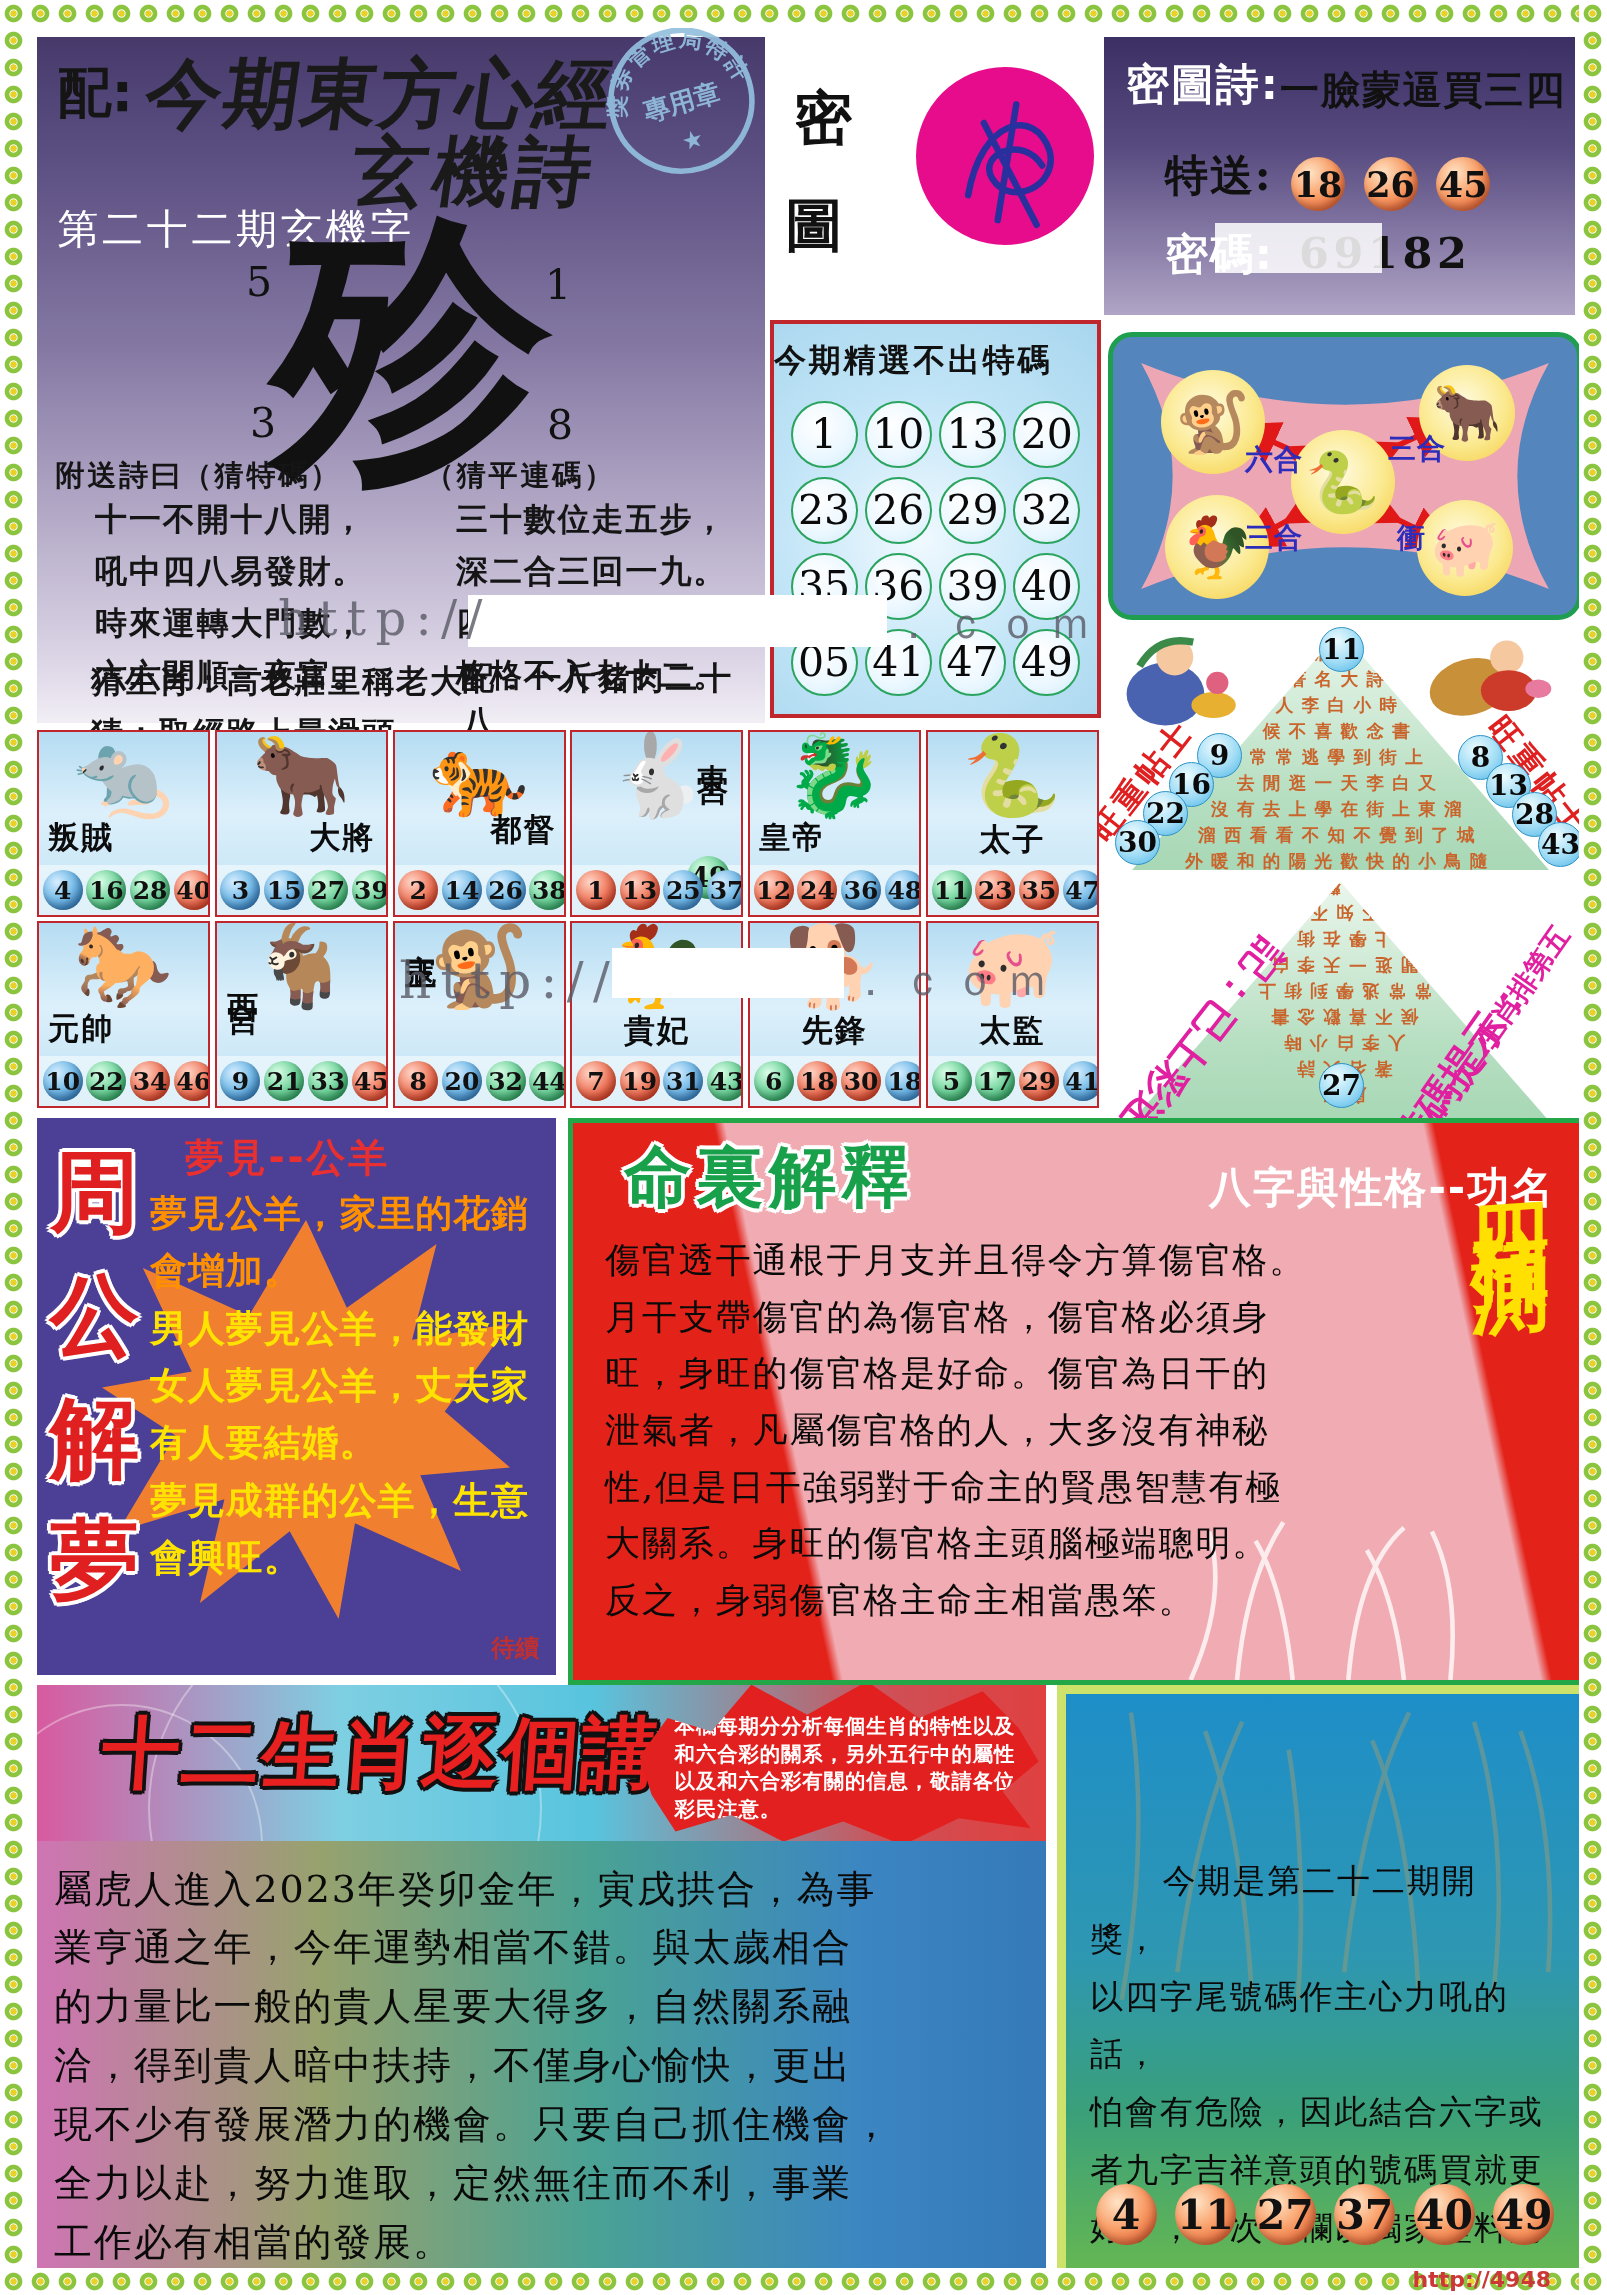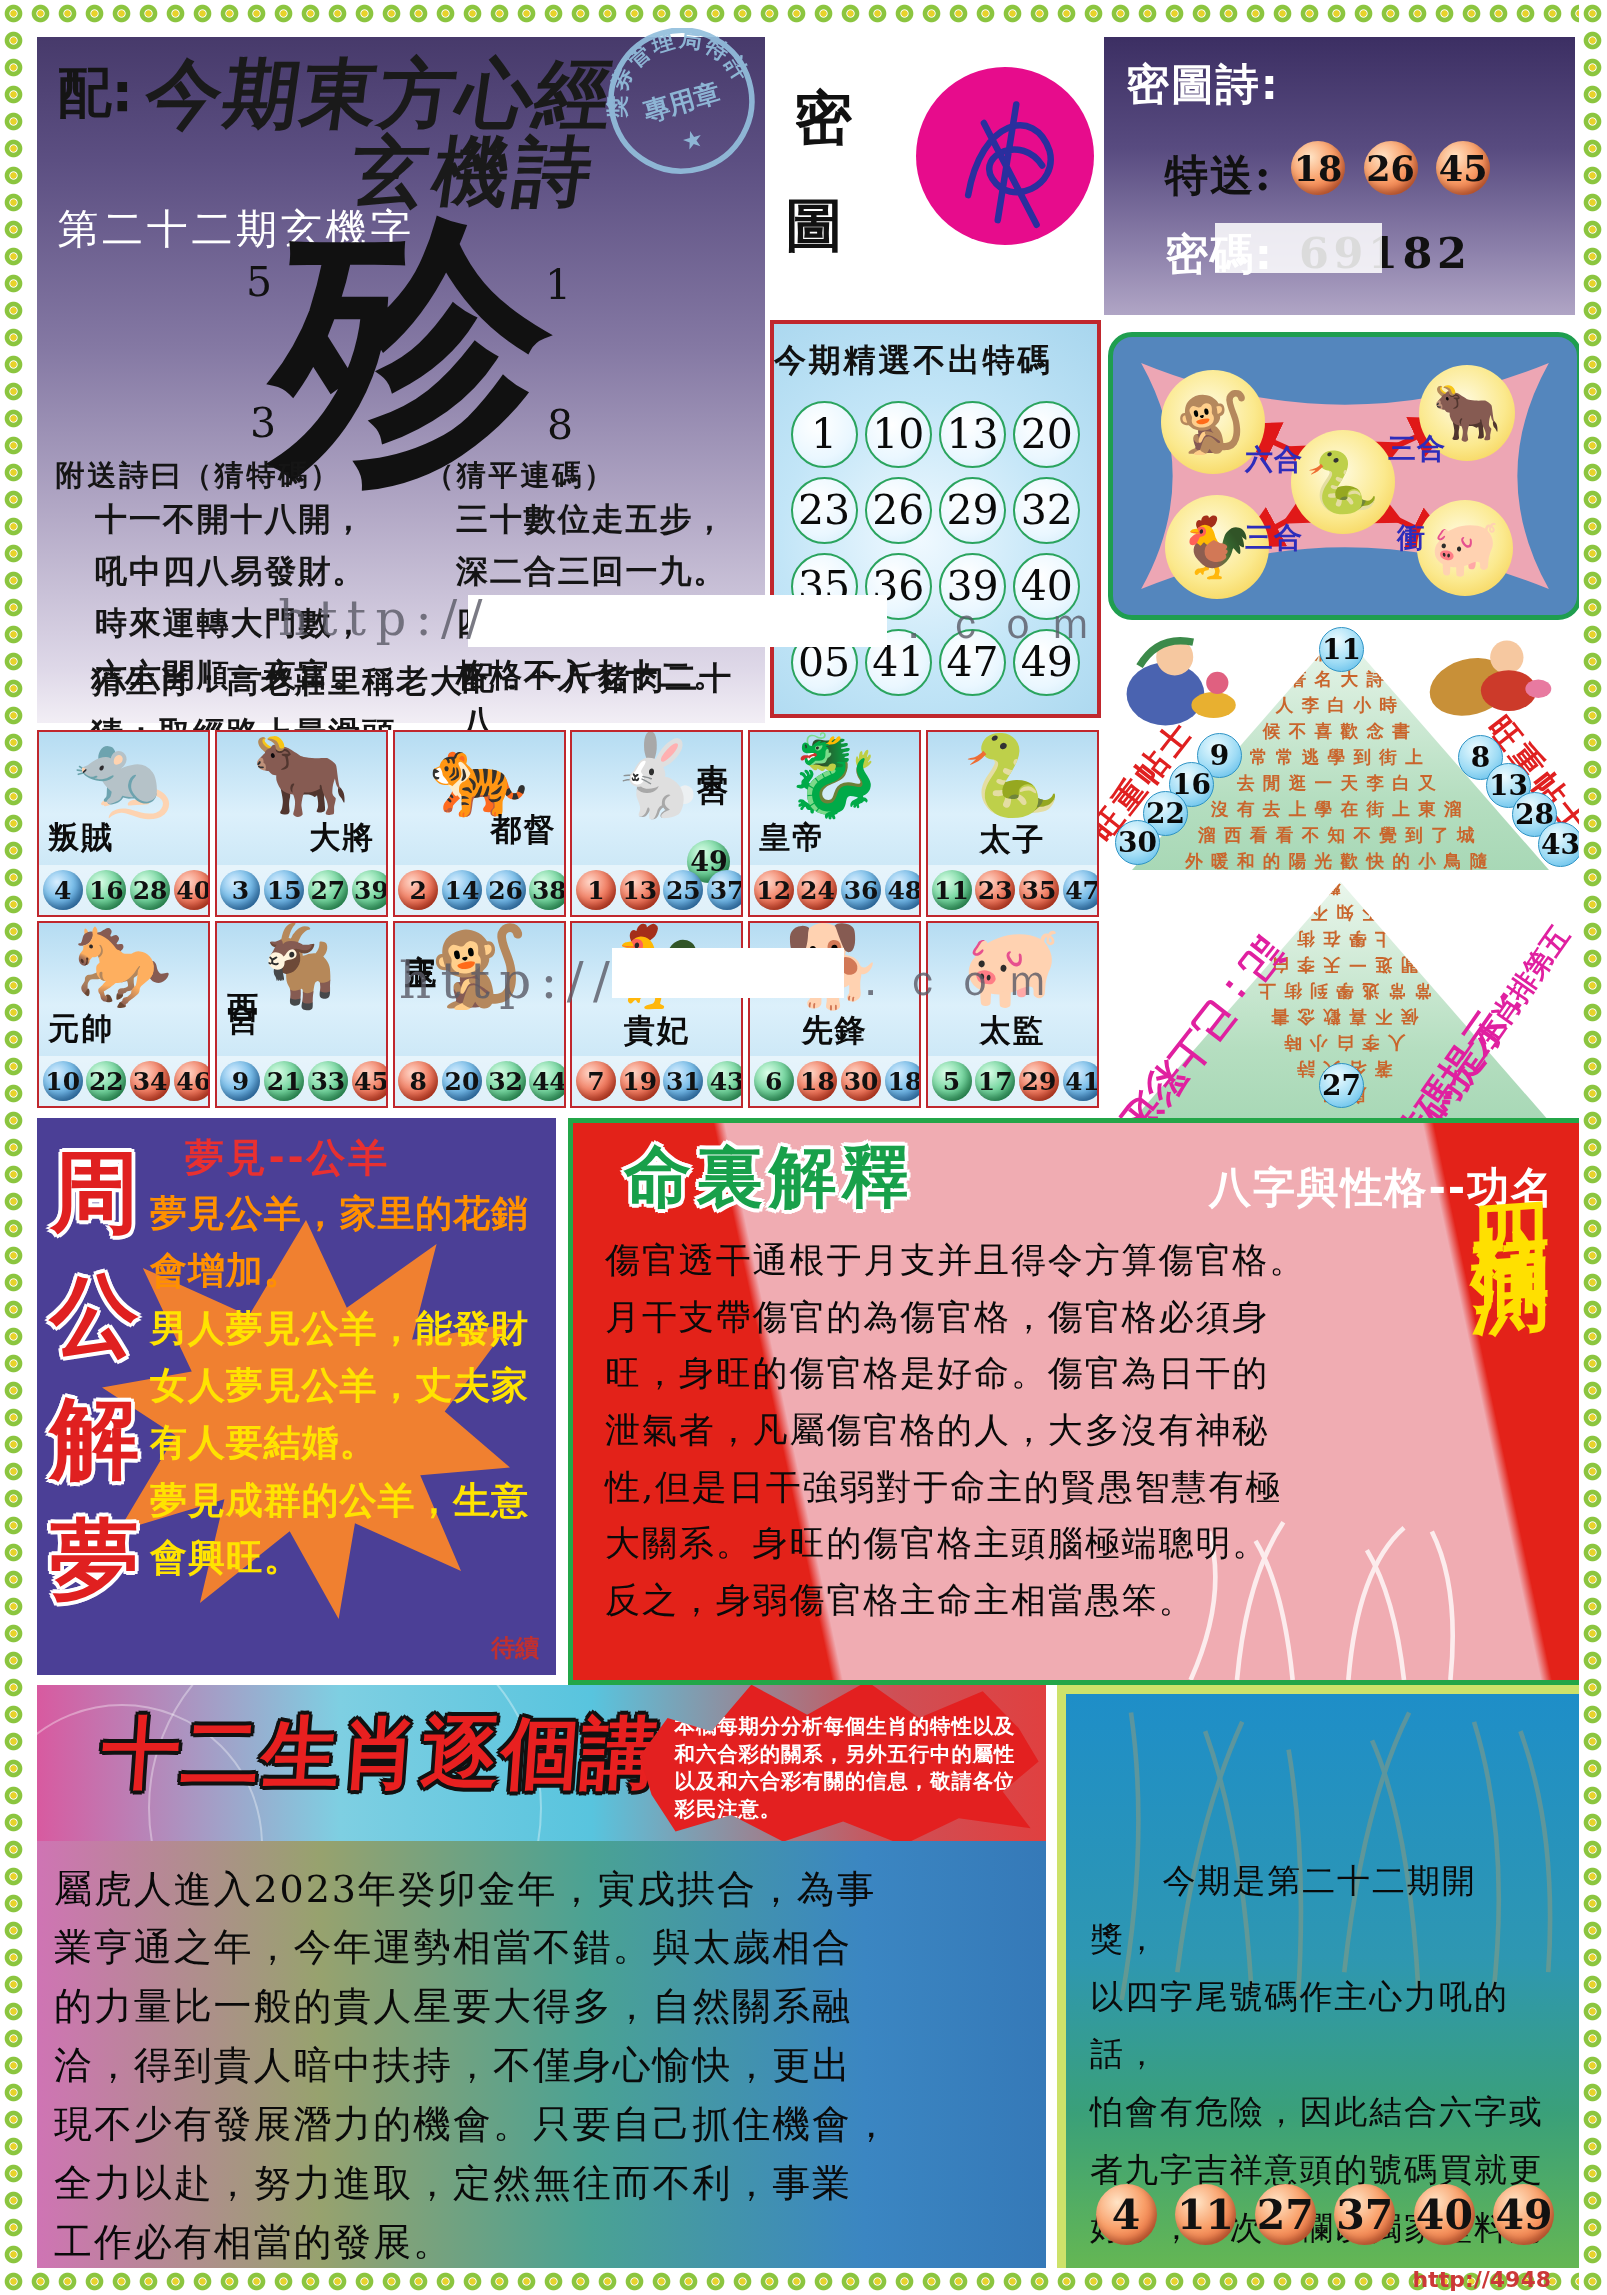--- a/index.html
+++ b/index.html
@@ -46,21 +46,21 @@
   
   .tr-panel{position:absolute;left:1104px;top:37px;width:471px;height:278px;
      background:linear-gradient(180deg,#3c2f63 0%,#584b80 40%,#8a7ea9 75%,#b0a5c5 100%);}
   .sp-label{position:absolute;font-weight:bold;color:#fff;font-size:43px;letter-spacing:1.9px;}
   .sp-value{position:absolute;font-weight:bold;color:#111;font-size:39px;letter-spacing:1.9px;font-family:"DejaVu Serif",serif;}
   .send-row{position:absolute;left:1291px;top:141px;display:flex;gap:18.6px;}
   .whiteband{position:absolute;background:#fff;z-index:1;}
 
   
   .ball{border-radius:50%;display:flex;align-items:center;justify-content:center;color:#111;
-     font-family:"DejaVu Serif",serif;font-weight:bold;box-shadow:inset -2.8px -4.6px 7.4px rgba(0,0,0,.25);}
+     font-family:"DejaVu Serif",serif;font-weight:bold;box-shadow:inset -2.8px -4.6px 7.4px rgba(0,0,0,.25);margin-top:16px;}
   .ball.r{background:radial-gradient(circle at 35% 30%,#ffd6c8,#f2876d 42%,#d23318 85%);}
   .ball.b{background:radial-gradient(circle at 35% 30%,#d8eeff,#7ec0ea 42%,#2a77bb 85%);}
   .ball.g{background:radial-gradient(circle at 35% 30%,#dcffe9,#7fd9a6 42%,#229955 85%);}
   .ball.o{background:radial-gradient(circle at 35% 30%,#ffe4c6,#f9a06a 45%,#e35a2c 88%);}
 
   
   .nsbox{position:absolute;left:770px;top:320px;width:323px;height:390px;border:4.6px solid #c0272d;
      background:radial-gradient(circle at 45% 55%,#f0f9ff 0%,#c2e5f7 50%,#a8d6ee 100%);z-index:2;}
   .ns-title{position:absolute;left:0;right:0;top:15px;font-size:32px;font-weight:bold;
      color:#111;letter-spacing:2.8px;font-family:"DejaVu Serif",serif;}
@@ -223,20 +223,21 @@
   <div class="secret-char" style="left:794px;top:80px">密</div>
   <div class="secret-char" style="left:785px;top:187px">圖</div>
   <div class="pinkcircle">
     <svg width="148" height="148" viewBox="0 0 160 160">
       <path d="M38,118 C52,36 110,22 126,70 C136,108 84,132 64,100 C48,74 96,52 118,86 M55,40 L112,150 M90,20 L70,145" fill="none" stroke="#2a2f9e" stroke-width="7" stroke-linecap="round"></path>
     </svg>
   </div>
 
   <div class="tr-panel"></div>
   <div class="sp-label" style="left:1126px;top:56px">密圖詩:</div>
+  <div class="sp-value" style="left:1280px;top:63px">一臉蒙逼買三四</div>
   <div class="sp-value" style="left:1165px;top:147px;color:#111;font-size:43px">特送:</div>
   <div class="send-row" id="send-balls">
       <div class="ball o" style="width: 54px; height: 54px; font-size: 35px;">18</div>
       <div class="ball o" style="width: 54px; height: 54px; font-size: 35px;">26</div>
       <div class="ball o" style="width: 54px; height: 54px; font-size: 35px;">45</div>
     </div>
   <div class="whiteband" style="left:1215px;top:223px;width:167px;height:50px;opacity:.85"></div>
   <div class="sp-label" style="left:1165px;top:226px">密碼:</div>
   <div class="sp-value" style="left:1299px;top:228px;font-size:43px;letter-spacing:4.6px">69182</div>
 

